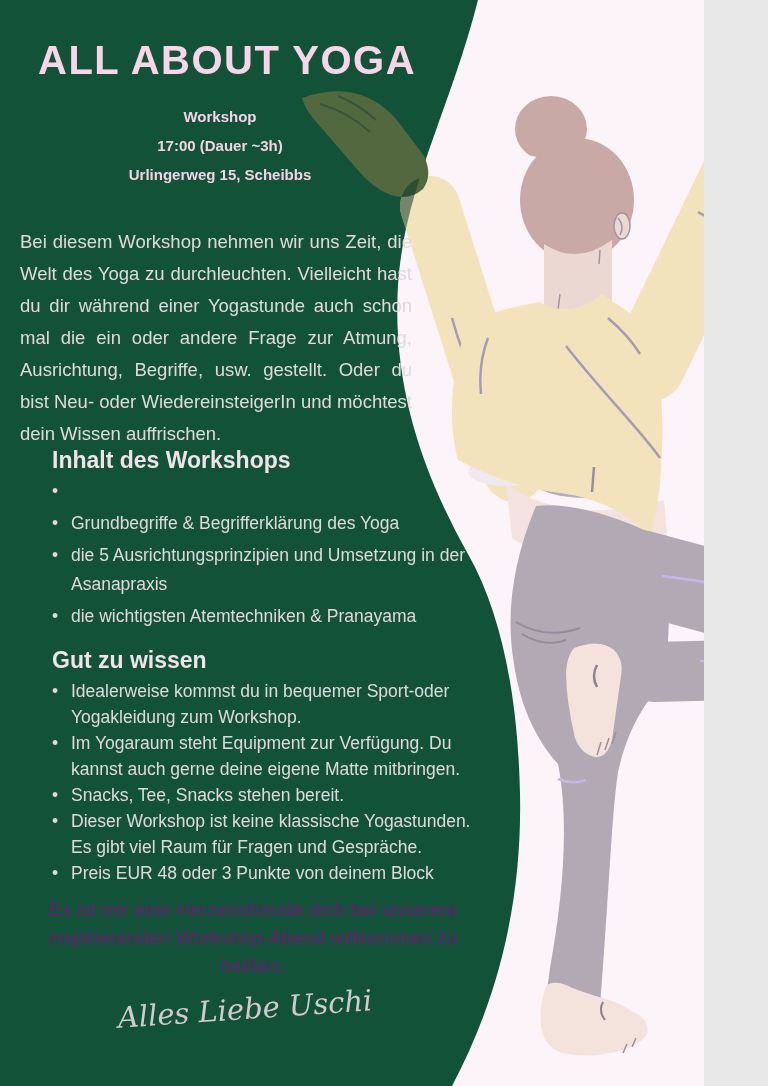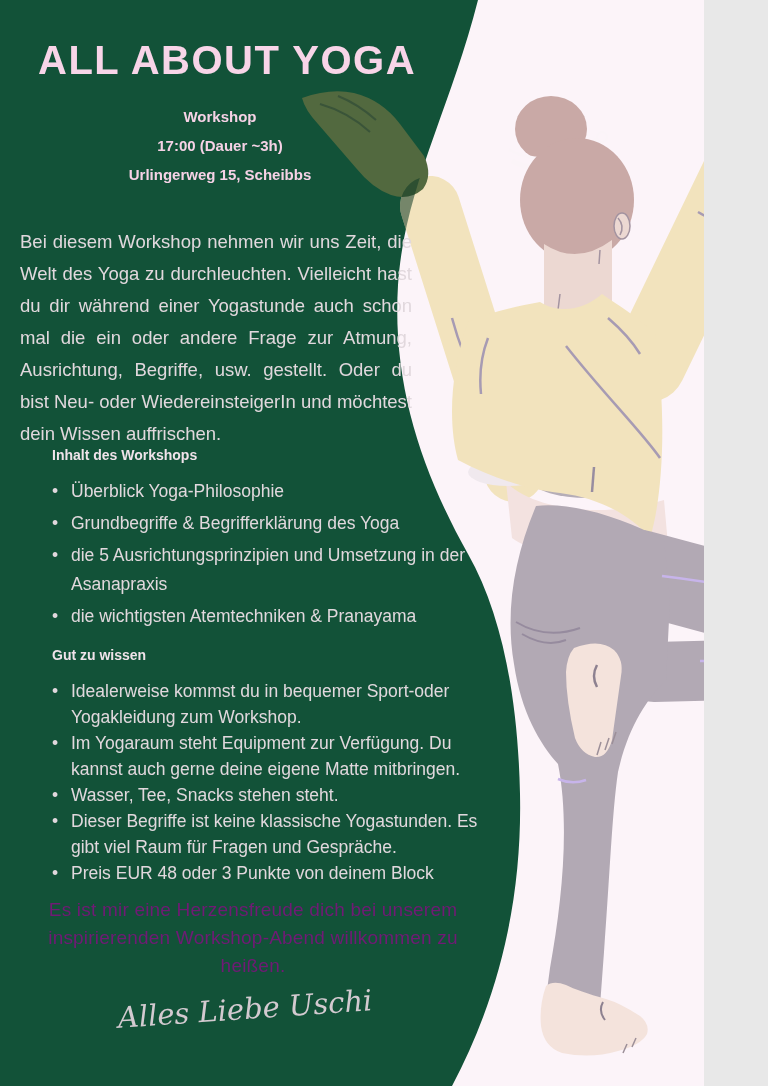--- a/index.html
+++ b/index.html
@@ -3,21 +3,21 @@
 <meta charset="utf-8">
 <style>
   html,body{margin:0;padding:0;}
   body{font-family:"Liberation Sans",sans-serif;background:#e8e8e8;}
   .flyer{position:relative;width:704px;height:1086px;overflow:hidden;background:#fcf4f9;}
   .art{position:absolute;inset:0;width:768px;height:1086px;display:block;}
   .txt{position:absolute;color:#e1d8dd;}
   .title{left:38px;top:38px;width:420px;font-size:40px;font-weight:bold;letter-spacing:1.5px;color:#f8d5e8;}
   .subtitle{left:24px;top:102px;width:392px;text-align:center;font-size:15px;font-weight:bold;line-height:29px;color:#f6d2e6;}
   .intro{left:20px;top:226px;width:392px;font-size:18.5px;line-height:32px;text-align:justify;color:#e1d8dd;}
-  .sec-heading{font-size:14px;font-weight:bold;color:#f0e3ea;}
+  .sec-heading{font-size:23px;font-weight:bold;color:#f0e3ea;}
   .h1{left:52px;top:447px;}
   .h2{left:52px;top:647px;}
   .list{color:#e1d8dd;font-size:17.5px;}
   .list1{left:52px;top:477px;width:424px;line-height:29px;}
   .list2{left:52px;top:678px;width:440px;line-height:26px;}
   .li{display:flex;}
   .list1 .li{margin-bottom:3px;}
   .dot{width:19px;flex:none;}
   .closing{left:28px;top:896px;width:450px;text-align:center;font-size:19px;line-height:28px;color:#701a75;letter-spacing:0.2px;}
   .signature{left:110px;top:992px;width:270px;text-align:center;font-family:"DejaVu Serif",serif;font-style:italic;font-size:29px;color:#d3cad0;transform:rotate(-4deg);}
@@ -91,21 +91,20 @@
     <div>17:00 (Dauer ~3h)</div>
     <div>Urlingerweg 15, Scheibbs</div>
   </div>
 
   <div class="txt intro">Bei diesem Workshop nehmen wir uns Zeit, die Welt des Yoga zu durchleuchten. Vielleicht hast du dir während einer Yogastunde auch schon mal die ein oder andere Frage zur Atmung, Ausrichtung, Begriffe, usw. gestellt. Oder du bist Neu- oder WiedereinsteigerIn und möchtest dein Wissen auffrischen.</div>
 
   <div class="txt sec-heading h1">Inhalt des Workshops</div>
   <div class="txt list list1">
     <div class="li">
         <span class="dot">•</span>
-        <span>Überblick Yoga-Philosophie</span>
       </div>
     <div class="li">
         <span class="dot">•</span>
         <span>Grundbegriffe &amp; Begrifferklärung des Yoga</span>
       </div>
     <div class="li">
         <span class="dot">•</span>
         <span>die 5 Ausrichtungsprinzipien und Umsetzung in der Asanapraxis</span>
       </div>
     <div class="li">
@@ -119,25 +118,25 @@
     <div class="li">
         <span class="dot">•</span>
         <span>Idealerweise kommst du in bequemer Sport-oder Yogakleidung zum Workshop.</span>
       </div>
     <div class="li">
         <span class="dot">•</span>
         <span>Im Yogaraum steht Equipment zur Verfügung. Du kannst auch gerne deine eigene Matte mitbringen.</span>
       </div>
     <div class="li">
         <span class="dot">•</span>
-        <span>Wasser, Tee, Snacks stehen steht.</span>
+        <span>Snacks, Tee, Snacks stehen bereit.</span>
       </div>
     <div class="li">
         <span class="dot">•</span>
-        <span>Dieser Begriffe ist keine klassische Yogastunden. Es gibt viel Raum für Fragen und Gespräche.</span>
+        <span>Dieser Workshop ist keine klassische Yogastunden. Es gibt viel Raum für Fragen und Gespräche.</span>
       </div>
     <div class="li">
         <span class="dot">•</span>
         <span>Preis EUR 48 oder 3 Punkte von deinem Block</span>
       </div>
   </div>
 
   <div class="txt closing">Es ist mir eine Herzensfreude dich bei unserem inspirierenden Workshop-Abend willkommen zu heißen.</div>
   <div class="txt signature">Alles Liebe Uschi</div>
 

